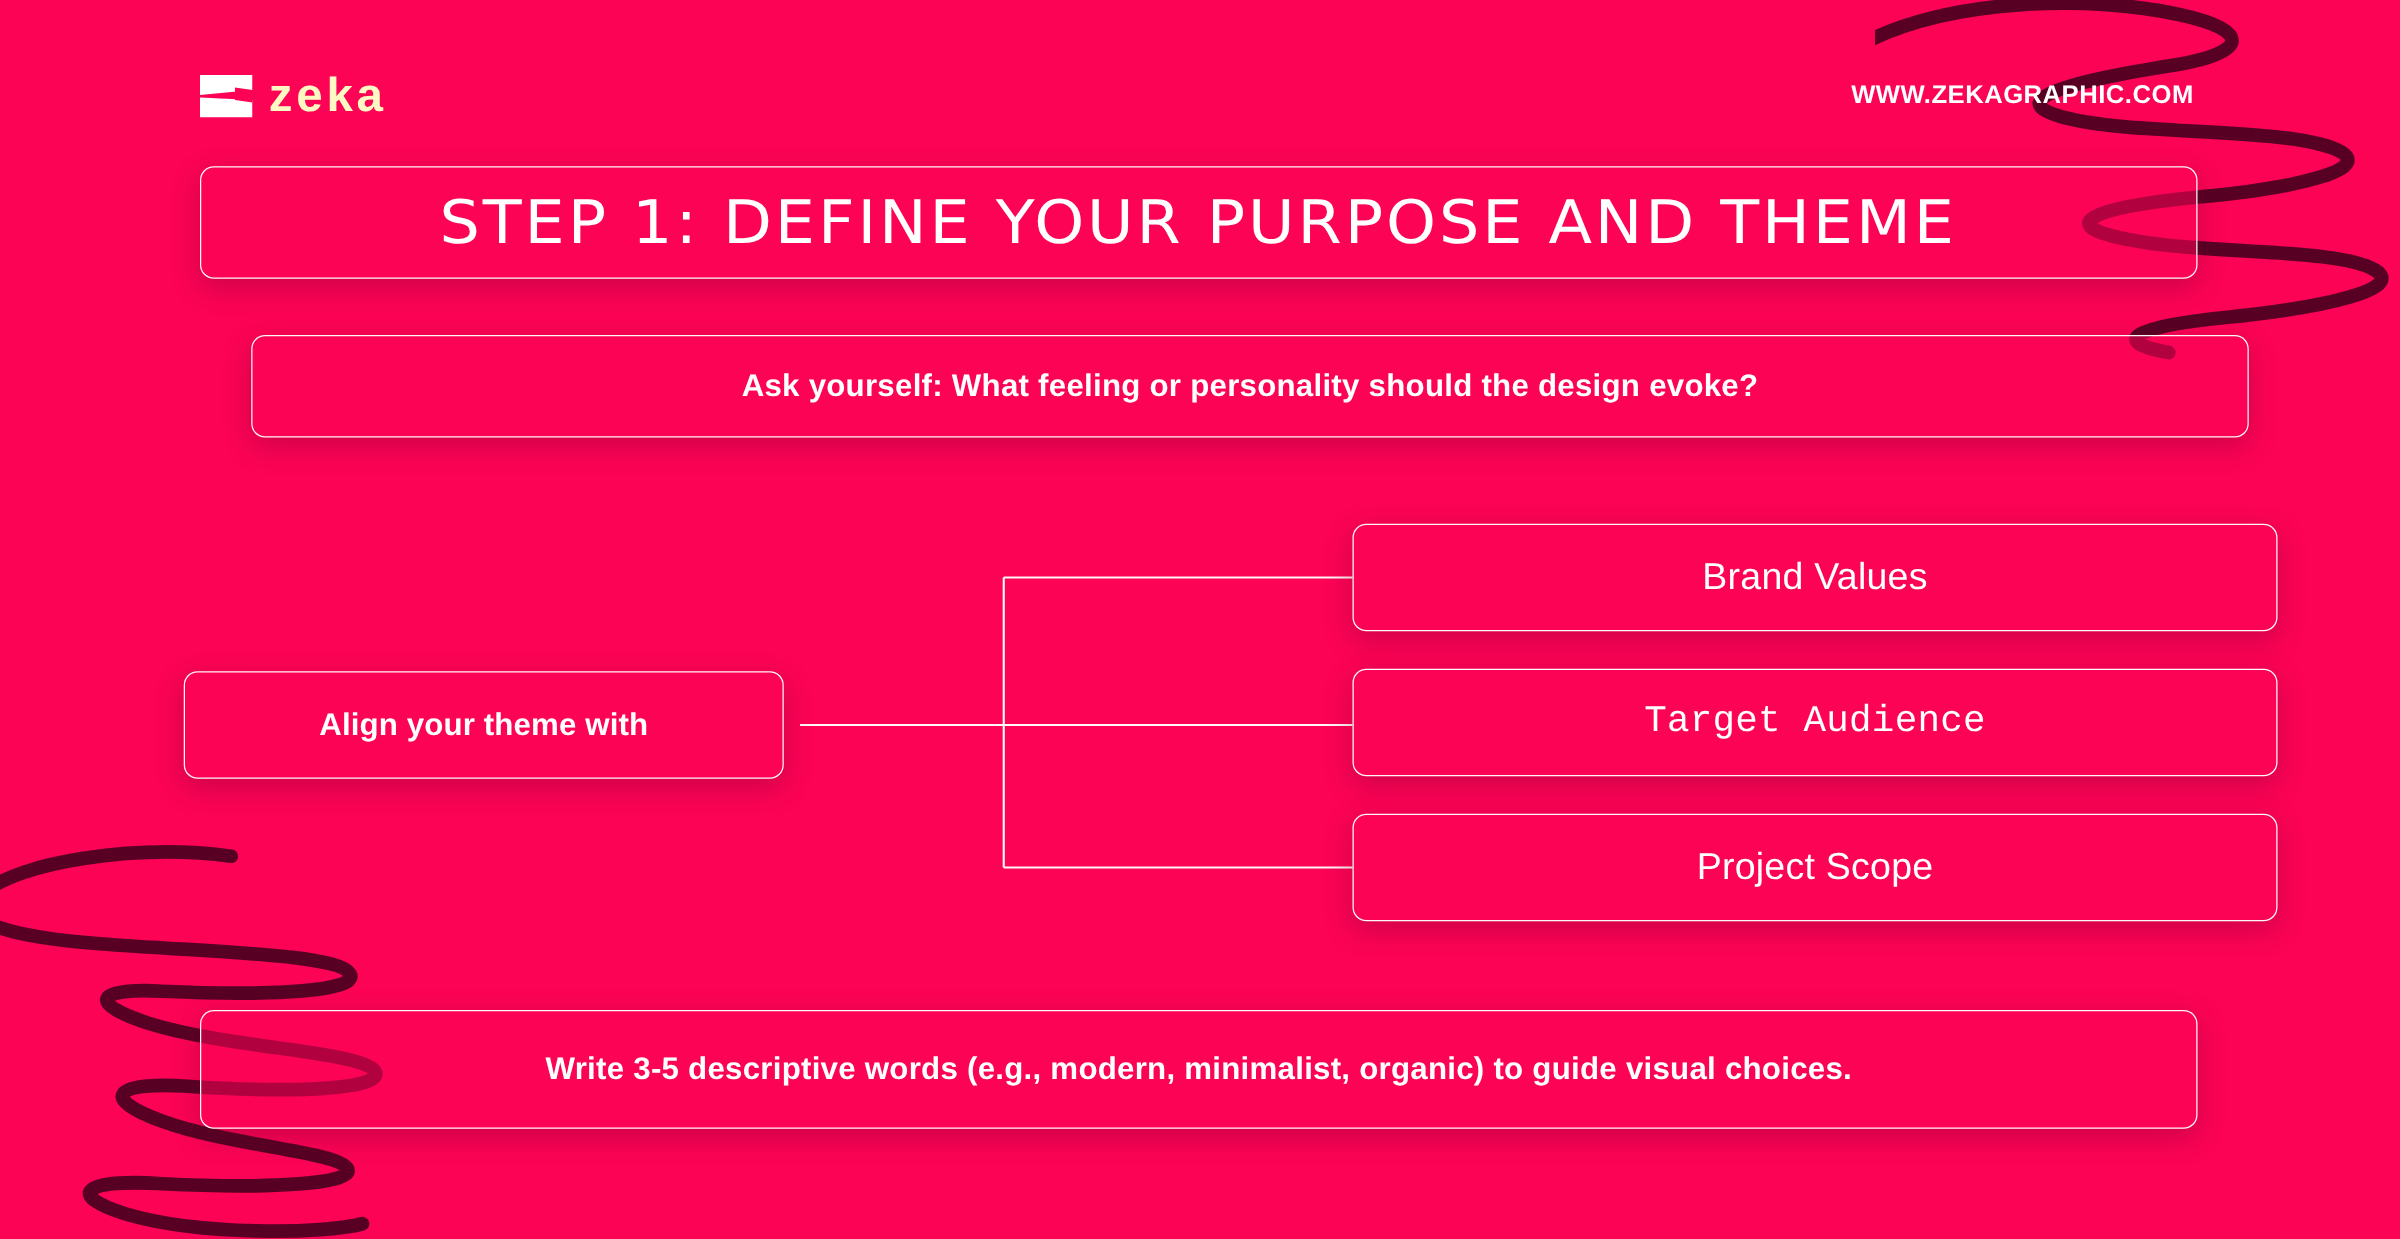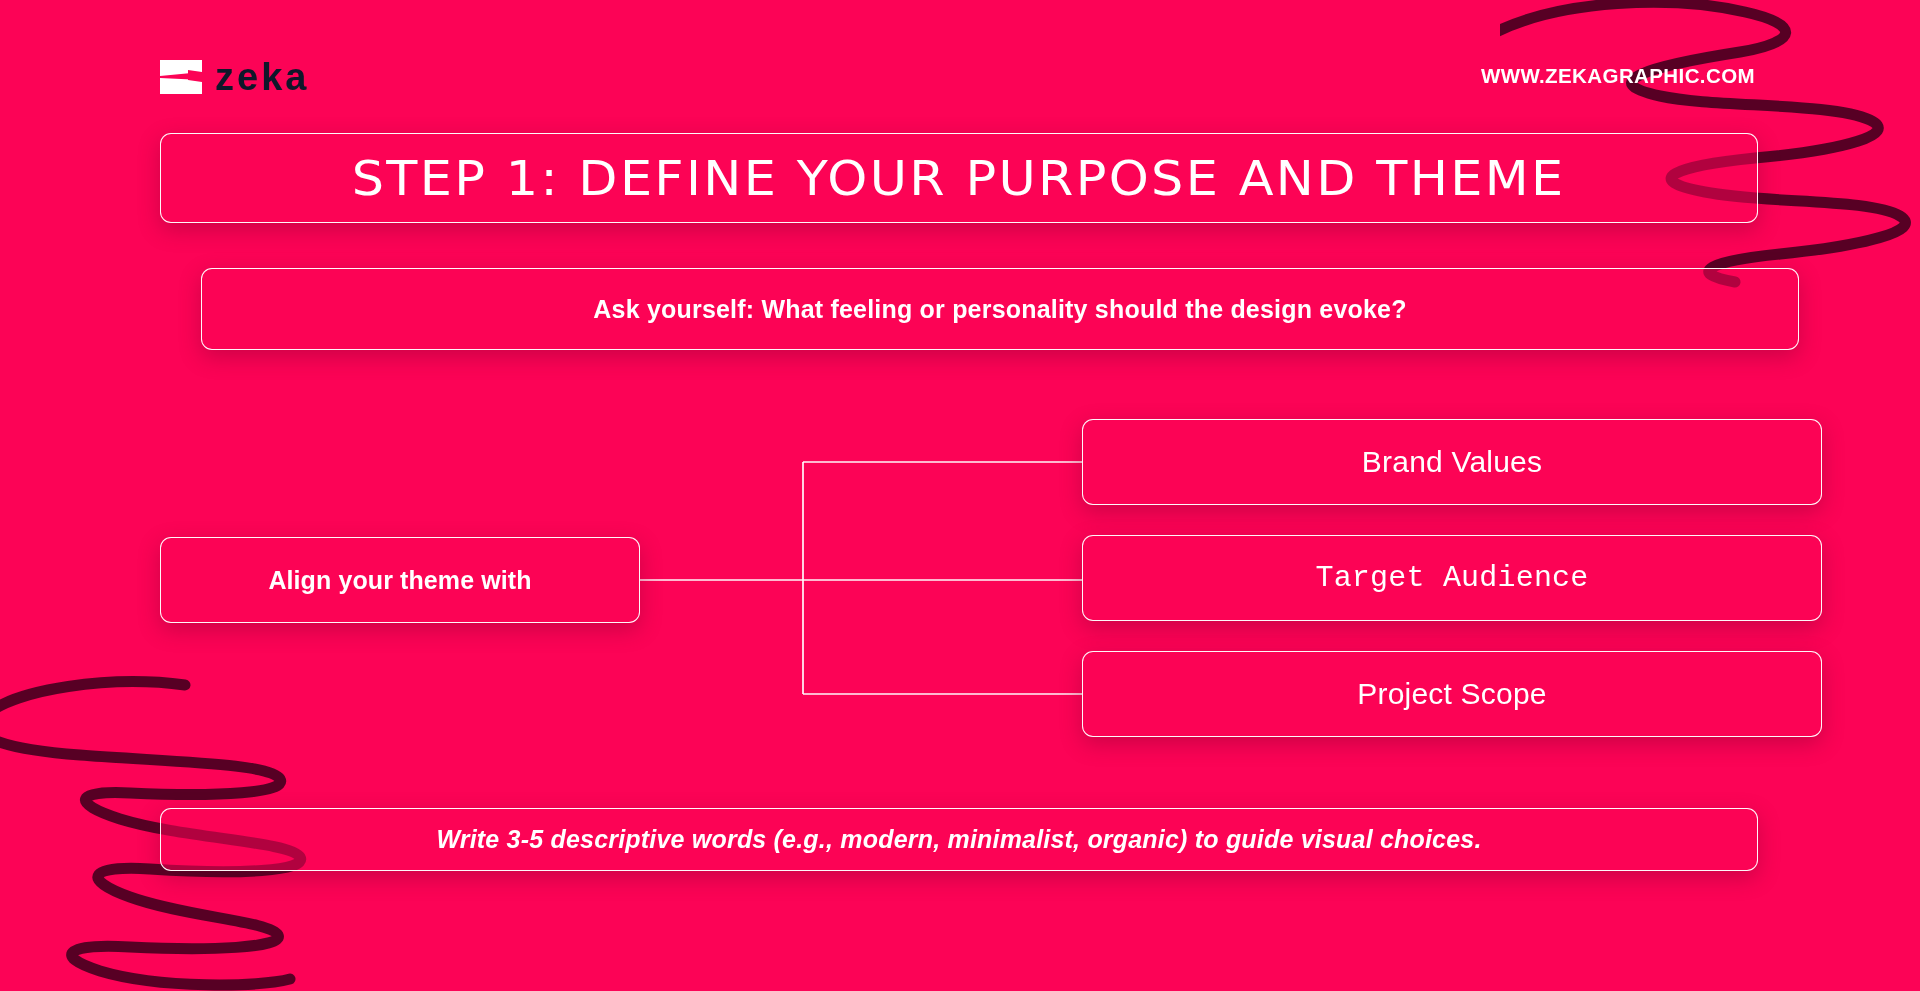--- a/index.html
+++ b/index.html
@@ -30,21 +30,21 @@
   #header {
     position:absolute; top:0; left:0; right:0; height:120px;
   }
   #brand-logo {
     position:absolute; left:160px; top:58px;
     display:flex; align-items:center; gap:13px;
   }
   #logo-mark { width:42px; height:34px; display:block; }
   #logo-wordmark {
     font-size:38px; font-weight:700; letter-spacing:3px;
-    line-height:1; color:#0f172a; font-family:"Liberation Sans", sans-serif;
+    line-height:1; color:#fef9c3; font-family:"Liberation Sans", sans-serif;
   }
   #site-url {
     position:absolute; right:165px; top:66px;
     font-size:20.5px; letter-spacing:.4px; line-height:1;
     white-space:nowrap;
   }
   #site-url .url-light { font-weight:700;margin-top:17px; }
   #site-url .url-bold  { font-weight:700; }
 
   
@@ -71,29 +71,29 @@
   }
 
   #subtitle-box {
     left:160px; top:268px; width:1598px; height:82px;margin-left:41px;
   }
   #subtitle-text {
     font-size:25px; font-weight:700; letter-spacing:.2px; white-space:nowrap;
   }
 
   #footer-box {
-    left:160px; top:808px; width:1598px; height:63px;font-style:italic;
+    left:160px; top:808px; width:1598px; height:95px;
   }
   #footer-text {
     font-size:25px; font-weight:700; letter-spacing:.2px; white-space:nowrap;
   }
 
   
   #node-root {
-    left:160px; top:537px; width:480px; height:86px;
+    left:147px; top:537px; width:480px; height:86px;
   }
   #node-root-text { font-size:25px; font-weight:700; letter-spacing:.1px; }
 
   .node-leaf {
     left:1082px; width:740px; height:86px;
   }
   #node-leaf-0 { top:419px; }
   #node-leaf-1 { top:535px;font-family:Liberation Mono, monospace; }
   #node-leaf-2 { top:651px; }
   .node-leaf-text { font-size:30px; font-weight:400; letter-spacing:.2px; }

